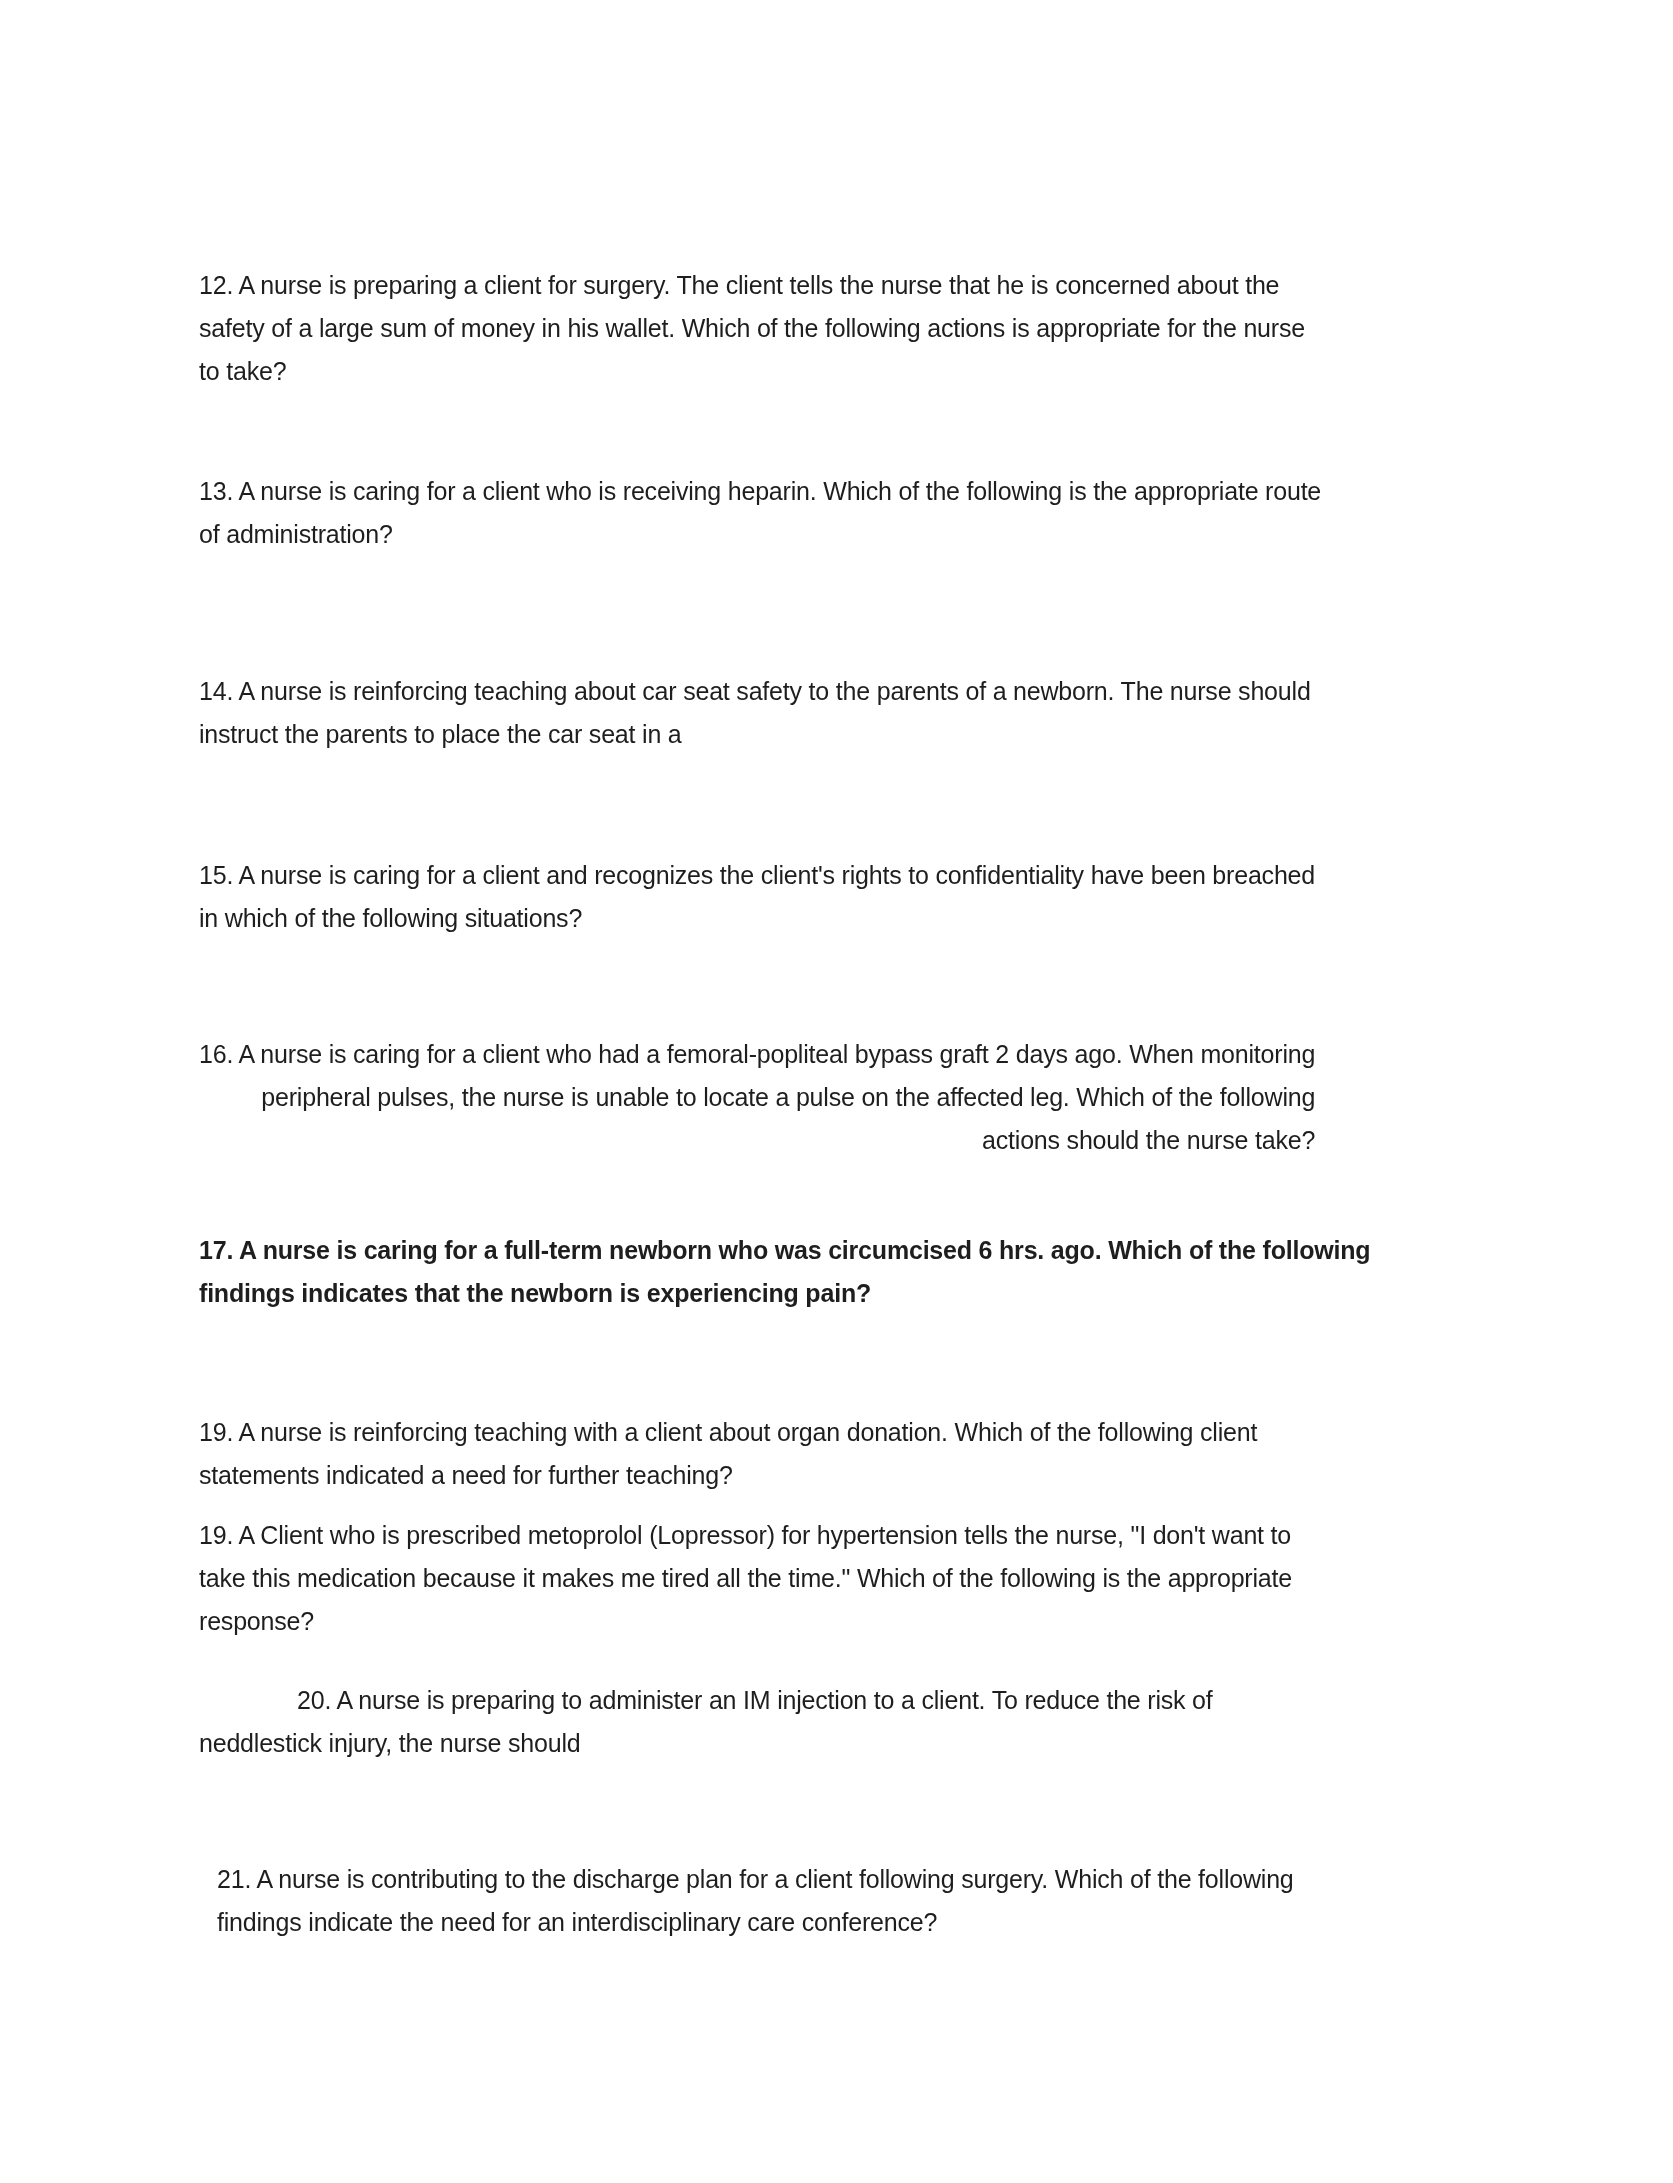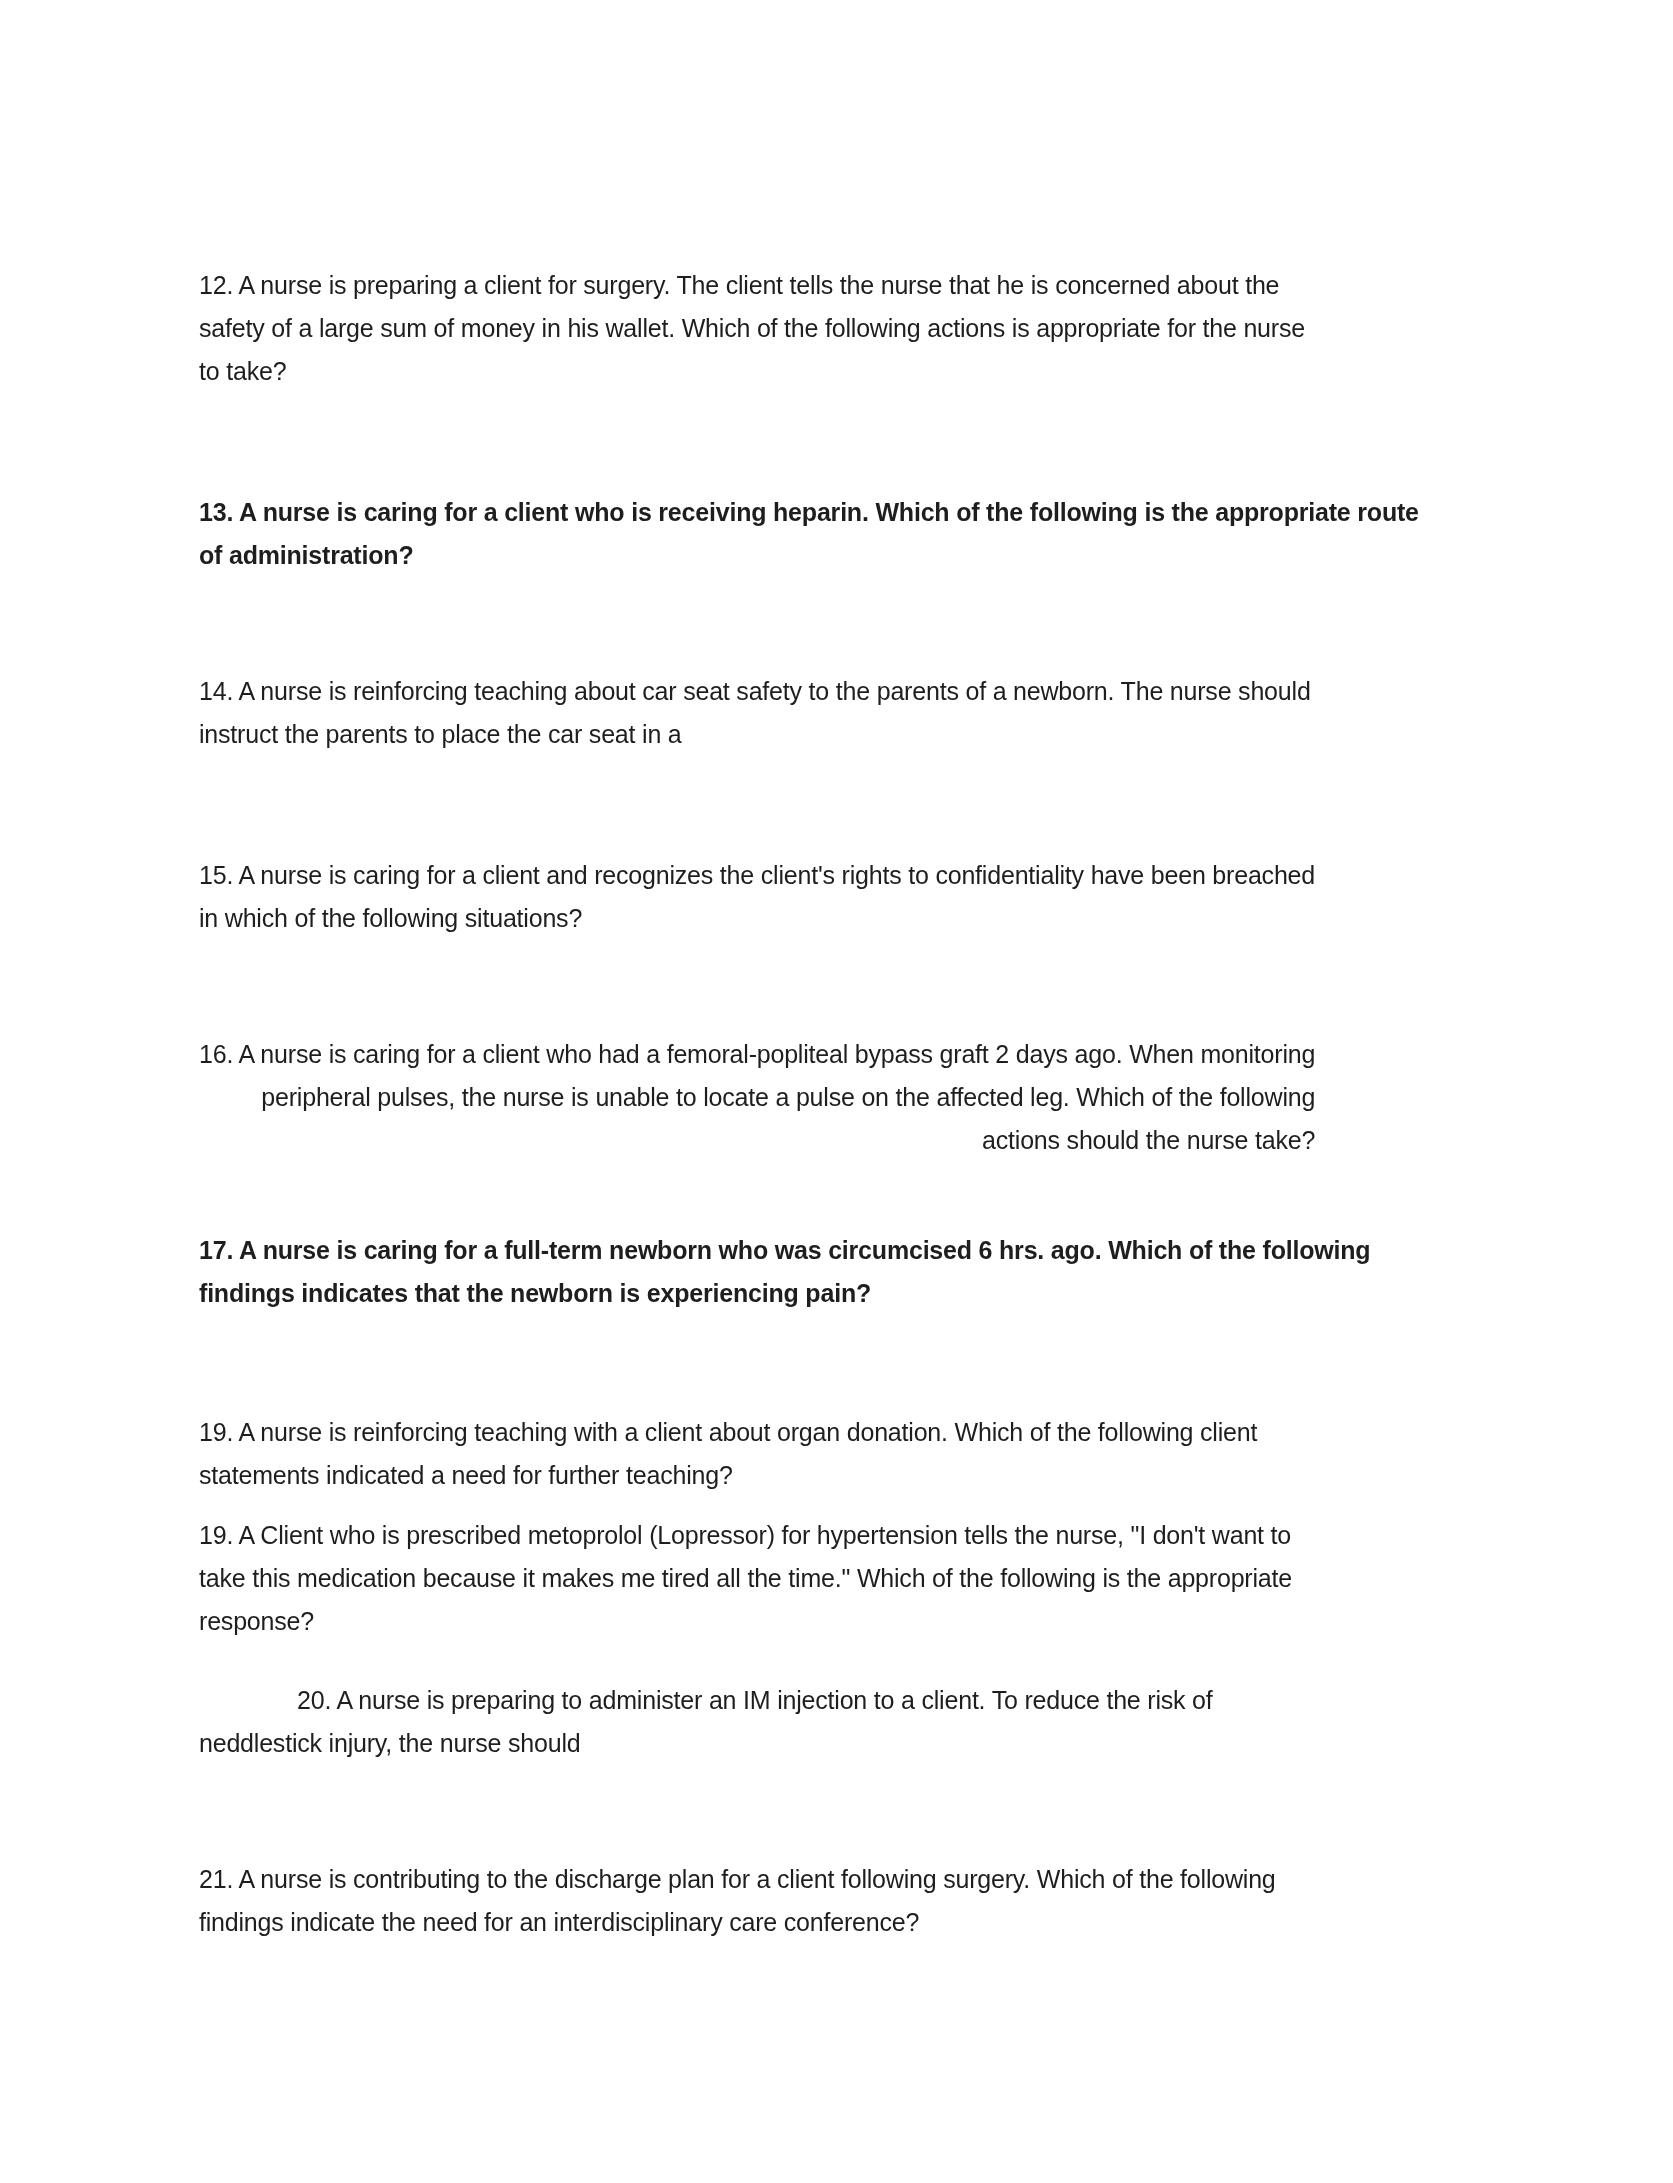--- a/index.html
+++ b/index.html
@@ -45,21 +45,21 @@
 <body>
 
 <div class="page">
 
   <p class="question" style="top:264px;">
     <span class="line">12. A nurse is preparing a client for surgery. The client tells the nurse that he is concerned about the</span>
     <span class="line">safety of a large sum of money in his wallet. Which of the following actions is appropriate for the nurse</span>
     <span class="line">to take?</span>
   </p>
 
-  <p class="question" style="top:491px;font-weight:bold;">
+  <p class="question" style="top:470px;">
     <span class="line">13. A nurse is caring for a client who is receiving heparin. Which of the following is the appropriate route</span>
     <span class="line">of administration?</span>
   </p>
 
   <p class="question" style="top:670px;">
     <span class="line">14. A nurse is reinforcing teaching about car seat safety to the parents of a newborn. The nurse should</span>
     <span class="line">instruct the parents to place the car seat in a</span>
   </p>
 
   <p class="question" style="top:854px;">
@@ -87,19 +87,19 @@
     <span class="line">19. A Client who is prescribed metoprolol (Lopressor) for hypertension tells the nurse, "I don't want to</span>
     <span class="line">take this medication because it makes me tired all the time." Which of the following is the appropriate</span>
     <span class="line">response?</span>
   </p>
 
   <p class="question" style="top:1679px;">
     <span class="line indent">20. A nurse is preparing to administer an IM injection to a client. To reduce the risk of</span>
     <span class="line">neddlestick injury, the nurse should</span>
   </p>
 
-  <p class="question" style="top:1858px;">
+  <p class="question" style="top:1858px;margin-left:18px;">
     <span class="line">21. A nurse is contributing to the discharge plan for a client following surgery. Which of the following</span>
     <span class="line">findings indicate the need for an interdisciplinary care conference?</span>
   </p>
 
 </div>
 
 
 </body></html>

